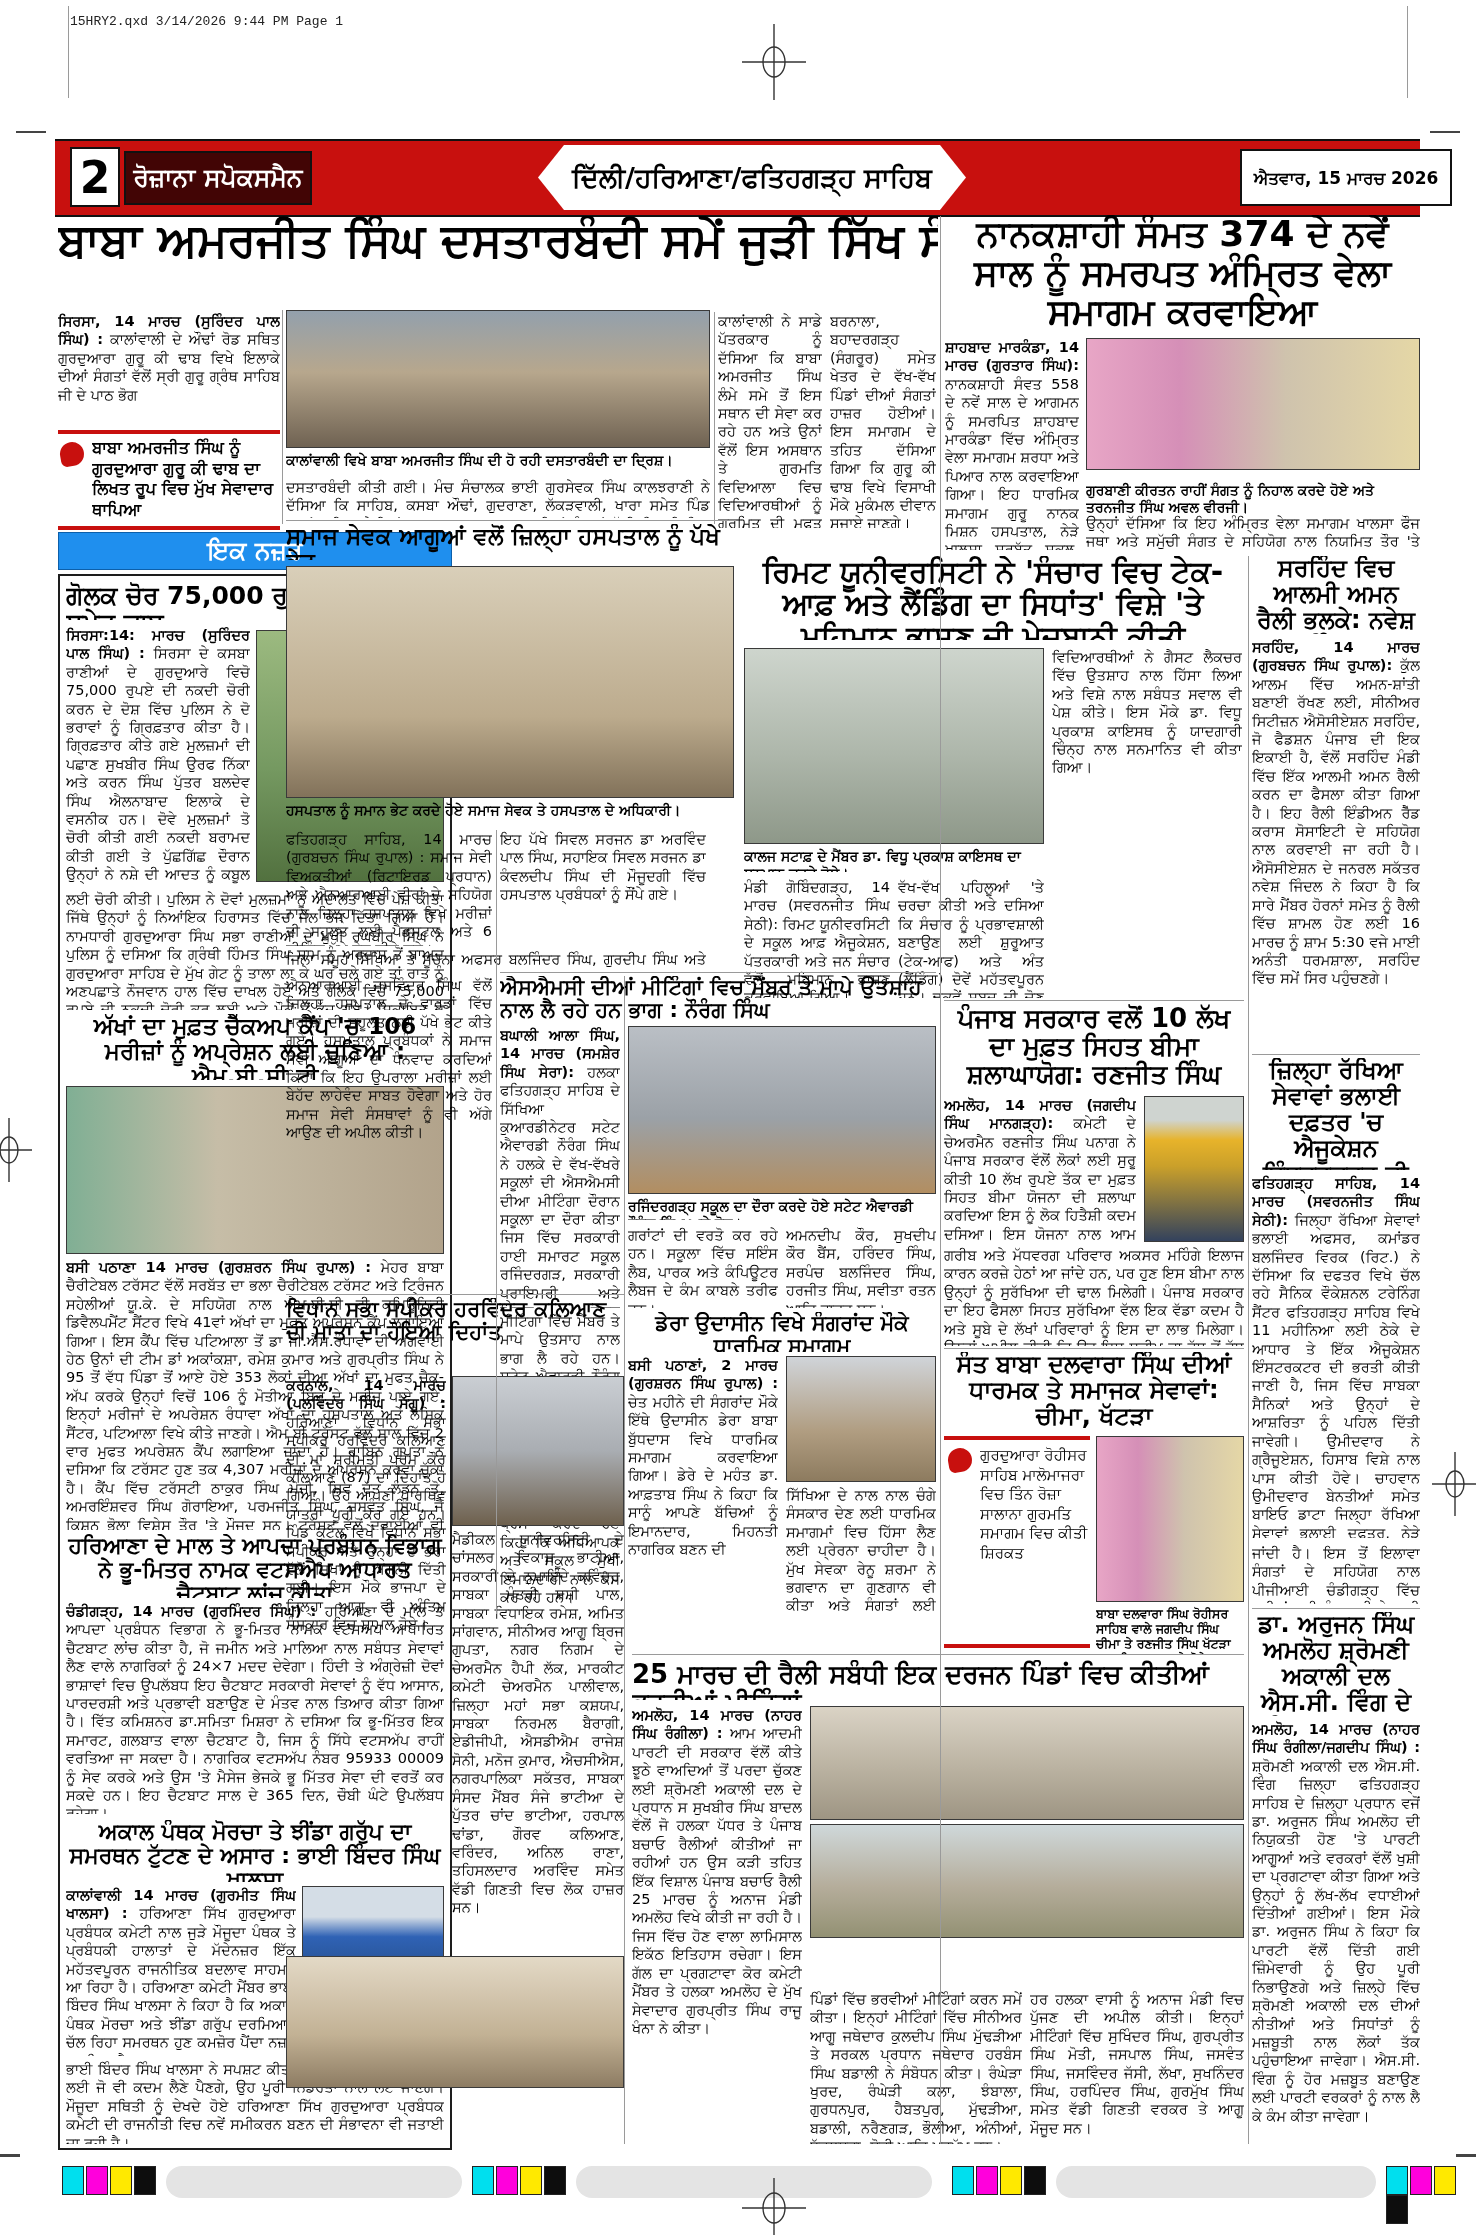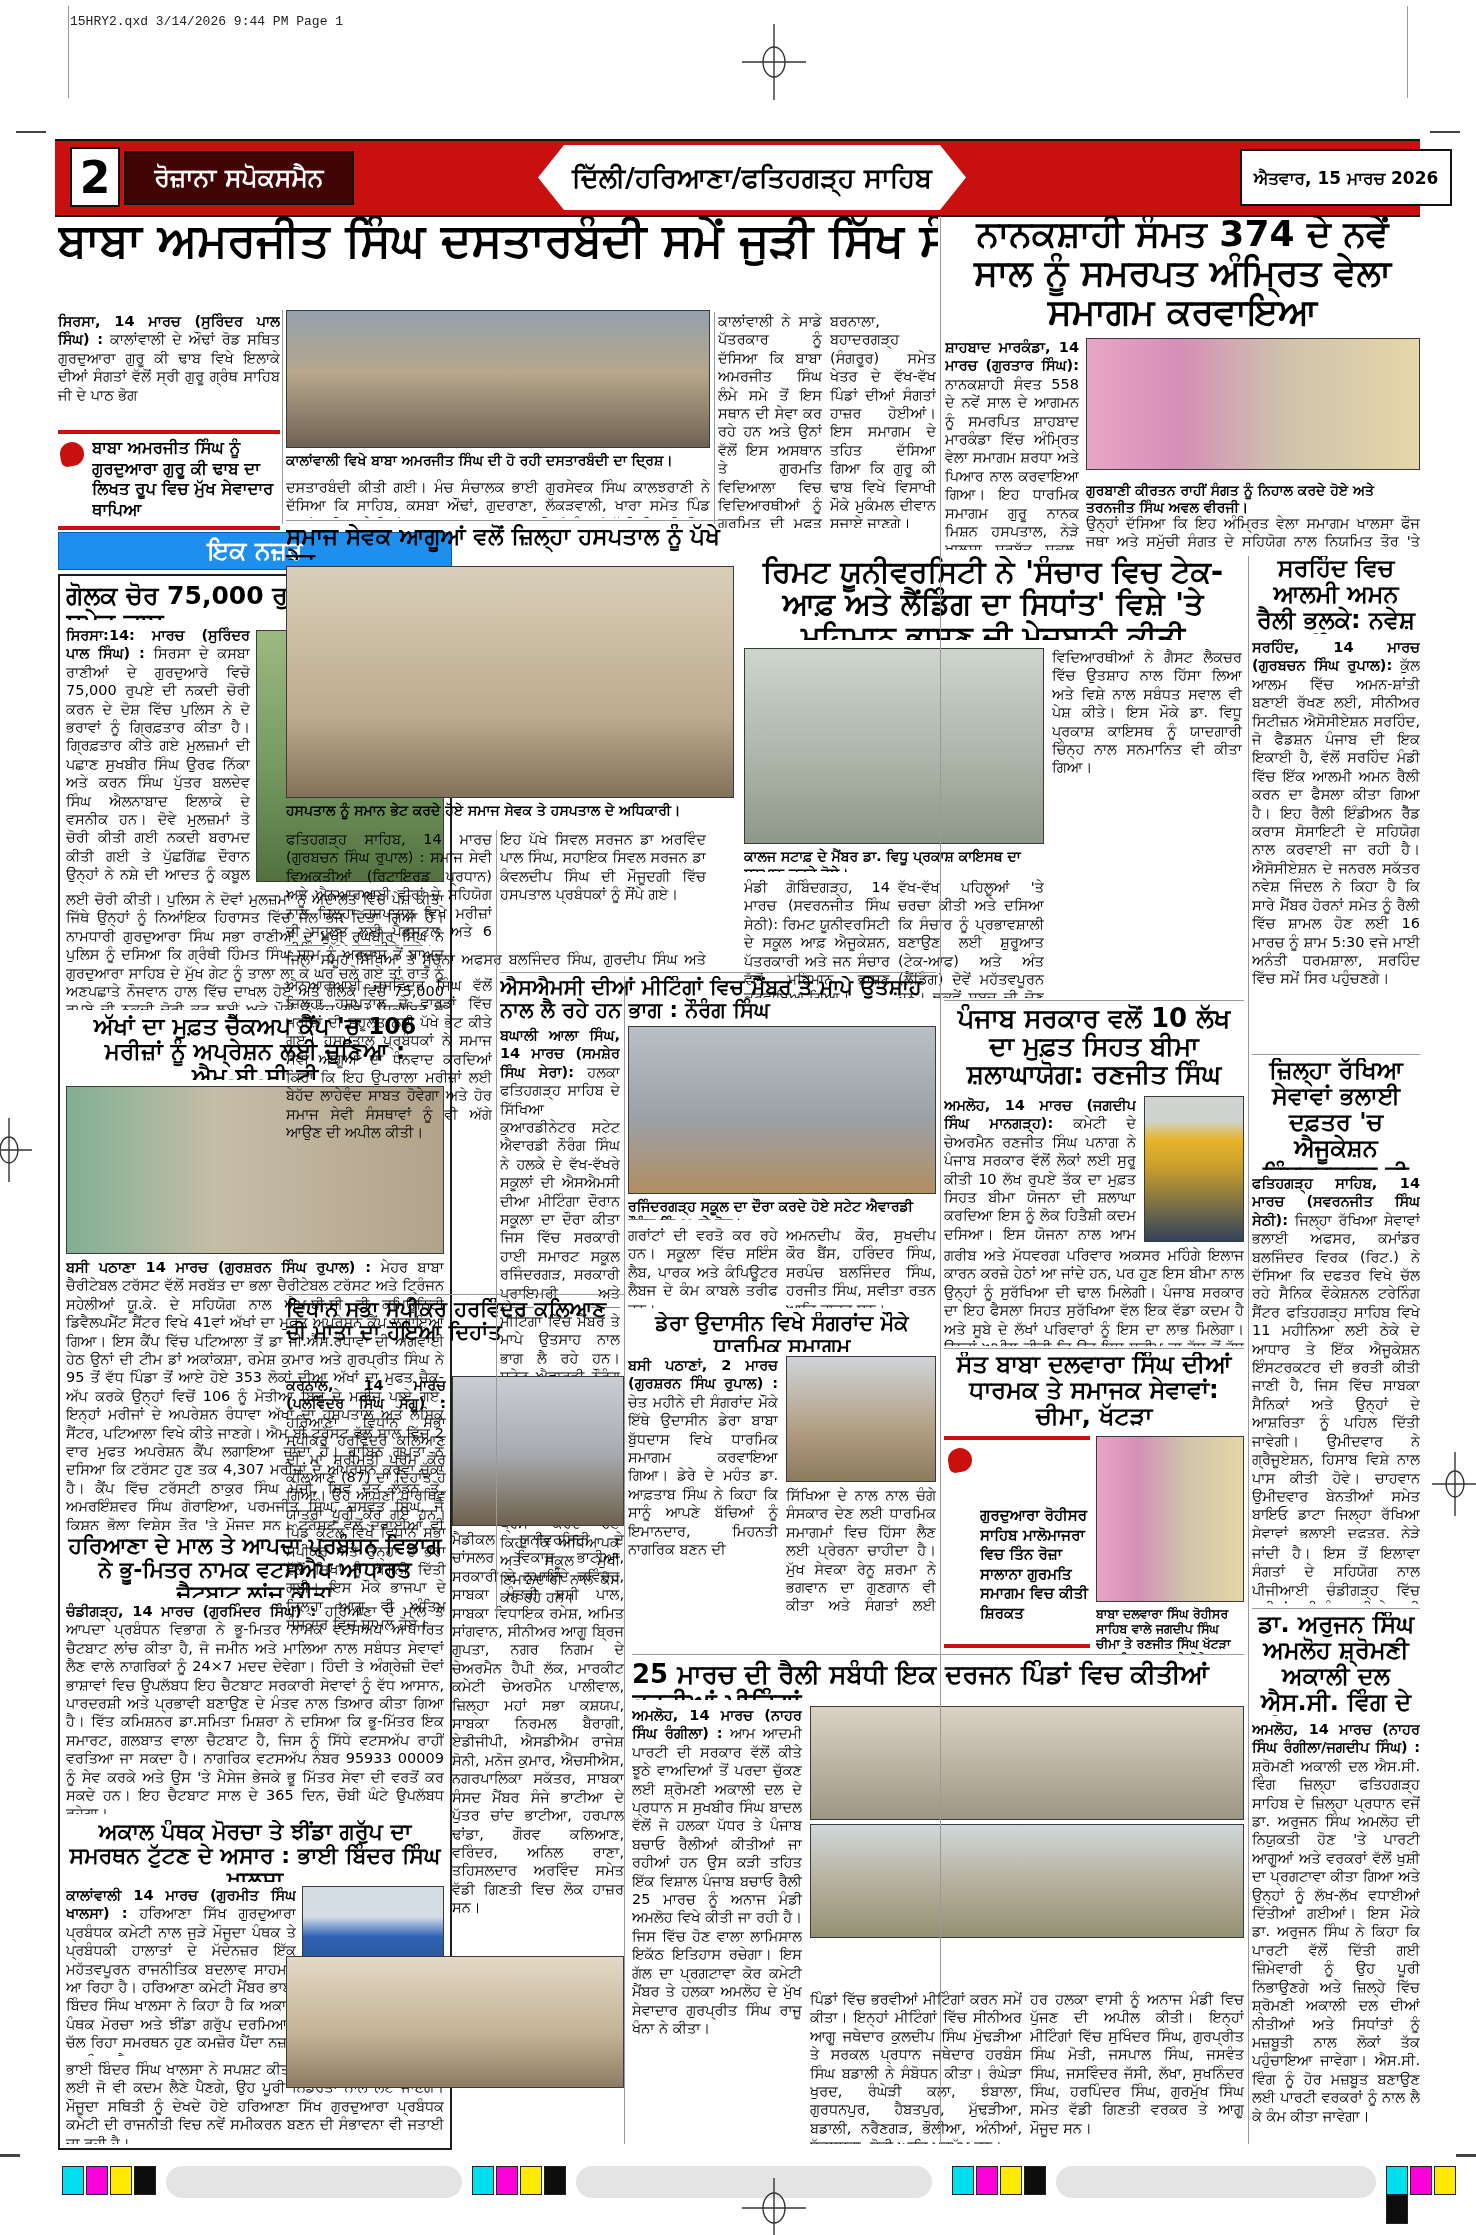--- a/index.html
+++ b/index.html
@@ -61,21 +61,21 @@
         <ellipse cx="32" cy="38" rx="11" ry="15"></ellipse>
       </svg>
   </div>
   <div class="vr" style="left:68px;top:6px;height:92px;"></div>
   <div class="vr" style="left:1407px;top:6px;height:92px;"></div>
   <div class="hr" style="left:16px;top:131px;width:30px;height:2px;background:#444;"></div>
   <div class="hr" style="left:1430px;top:131px;width:30px;height:2px;background:#444;"></div>
 
   <div class="masthead" style="left:55px;top:139px;width:1365px;height:74px;">
     <div class="mh-white" style="left:15px;top:6px;width:50px;height:60px;font-size:44px;">2</div>
-    <div class="brand" style="left:69px;top:10px;width:230px;height:54px;">ਰੋਜ਼ਾਨਾ ਸਪੋਕਸਮੈਨ</div>
+    <div class="brand" style="left:69px;top:10px;width:188px;height:54px;">ਰੋਜ਼ਾਨਾ ਸਪੋਕਸਮੈਨ</div>
     <div class="ribbon" style="left:483px;top:4px;width:428px;height:65px;">ਦਿੱਲੀ/ਹਰਿਆਣਾ/ਫਤਿਹਗੜ੍ਹ ਸਾਹਿਬ</div>
     <div class="mh-white" style="left:1185px;top:8px;width:212px;height:57px;font-size:17px;">ਐਤਵਾਰ, 15 ਮਾਰਚ 2026</div>
   </div>
 
   <div class="abs hl" style="left:58px;top:216px;width:880px;height:92px;font-size:46px;white-space:nowrap;">ਬਾਬਾ ਅਮਰਜੀਤ ਸਿੰਘ ਦਸਤਾਰਬੰਦੀ ਸਮੇਂ ਜੁੜੀ ਸਿੱਖ ਸੰਗਤ</div>
 
   <div class="abs txt" style="left:58px;top:312px;width:222px;height:112px;">
     <span class="dl">ਸਿਰਸਾ, 14 ਮਾਰਚ (ਸੁਰਿੰਦਰ ਪਾਲ ਸਿੰਘ) :</span>
     <span>ਕਾਲਾਂਵਾਲੀ ਦੇ ਔਢਾਂ ਰੋਡ ਸਥਿਤ ਗੁਰਦੁਆਰਾ ਗੁਰੂ ਕੀ ਢਾਬ ਵਿਖੇ ਇਲਾਕੇ ਦੀਆਂ ਸੰਗਤਾਂ ਵੱਲੋਂ ਸ੍ਰੀ ਗੁਰੂ ਗ੍ਰੰਥ ਸਾਹਿਬ ਜੀ ਦੇ ਪਾਠ ਭੋਗ</span>
   </div>
@@ -188,21 +188,21 @@
   <div class="abs txt" style="left:944px;top:1096px;width:192px;height:146px;">
     <span class="dl">ਅਮਲੋਹ, 14 ਮਾਰਚ (ਜਗਦੀਪ ਸਿੰਘ ਮਾਨਗੜ੍ਹ):</span>
     <span>ਕਮੇਟੀ ਦੇ ਚੇਅਰਮੈਨ ਰਣਜੀਤ ਸਿੰਘ ਪਨਾਗ ਨੇ ਪੰਜਾਬ ਸਰਕਾਰ ਵੱਲੋਂ ਲੋਕਾਂ ਲਈ ਸੁਰੂ ਕੀਤੀ 10 ਲੱਖ ਰੁਪਏ ਤੱਕ ਦਾ ਮੁਫ਼ਤ ਸਿਹਤ ਬੀਮਾ ਯੋਜਨਾ ਦੀ ਸ਼ਲਾਘਾ ਕਰਦਿਆ ਇਸ ਨੂੰ ਲੋਕ ਹਿਤੈਸ਼ੀ ਕਦਮ ਦਸਿਆ। ਇਸ ਯੋਜਨਾ ਨਾਲ ਆਮ ਪਰਿਵਾਰਾਂ ਨੂੰ ਵੱਡੀ ਰਾਹਤ ਮਿਲੇਗੀ ਅਤੇ ਬਿਮਾਰੀਆਂ ਦੇ ਇਲਾਜ ਲਈ ਆਰਥਿਕ ਬੋਝ ਘਟੇਗਾ।</span>
   </div>
   <div class="photo ph-yellow-turban" style="left:1144px;top:1096px;width:100px;height:146px;"></div>
   <div class="abs txt" style="left:944px;top:1246px;width:300px;height:100px;">ਗਰੀਬ ਅਤੇ ਮੱਧਵਰਗ ਪਰਿਵਾਰ ਅਕਸਰ ਮਹਿੰਗੇ ਇਲਾਜ ਕਾਰਨ ਕਰਜ਼ੇ ਹੇਠਾਂ ਆ ਜਾਂਦੇ ਹਨ, ਪਰ ਹੁਣ ਇਸ ਬੀਮਾ ਨਾਲ ਉਨ੍ਹਾਂ ਨੂੰ ਸੁਰੱਖਿਆ ਦੀ ਢਾਲ ਮਿਲੇਗੀ। ਪੰਜਾਬ ਸਰਕਾਰ ਦਾ ਇਹ ਫੈਸਲਾ ਸਿਹਤ ਸੁਰੱਖਿਆ ਵੱਲ ਇਕ ਵੱਡਾ ਕਦਮ ਹੈ ਅਤੇ ਸੂਬੇ ਦੇ ਲੱਖਾਂ ਪਰਿਵਾਰਾਂ ਨੂੰ ਇਸ ਦਾ ਲਾਭ ਮਿਲੇਗਾ। ਉਨ੍ਹਾਂ ਅਪੀਲ ਕੀਤੀ ਕਿ ਉਹ ਇਸ ਸਕੀਮ ਦਾ ਵੱਧ ਤੋਂ ਵੱਧ ਲਾਭ ਲੈਣ।</div>
 
   <div class="abs hl center" style="left:944px;top:1352px;width:300px;height:78px;font-size:24px;">ਸੰਤ ਬਾਬਾ ਦਲਵਾਰਾ ਸਿੰਘ ਦੀਆਂ ਧਾਰਮਕ ਤੇ ਸਮਾਜਕ ਸੇਵਾਵਾਂ: ਚੀਮਾ, ਖੱਟੜਾ</div>
   <div class="redrule" style="left:944px;top:1436px;width:146px;"></div>
   <div class="qmark" style="left:948px;top:1448px;"></div>
-  <div class="abs" style="left:980px;top:1506px;width:110px;height:194px;font-weight:bold;font-size:15px;line-height:1.3;overflow:hidden;">ਗੁਰਦੁਆਰਾ ਰੋਹੀਸਰ ਸਾਹਿਬ ਮਾਲੋਮਾਜਰਾ ਵਿਚ ਤਿੰਨ ਰੋਜ਼ਾ ਸਾਲਾਨਾ ਗੁਰਮਤਿ ਸਮਾਗਮ ਵਿਚ ਕੀਤੀ ਸ਼ਿਰਕਤ</div>
+  <div class="abs" style="left:980px;top:1446px;width:110px;height:194px;font-weight:normal;font-size:15px;line-height:1.3;overflow:hidden;">ਗੁਰਦੁਆਰਾ ਰੋਹੀਸਰ ਸਾਹਿਬ ਮਾਲੋਮਾਜਰਾ ਵਿਚ ਤਿੰਨ ਰੋਜ਼ਾ ਸਾਲਾਨਾ ਗੁਰਮਤਿ ਸਮਾਗਮ ਵਿਚ ਕੀਤੀ ਸ਼ਿਰਕਤ</div>
   <div class="redrule" style="left:944px;top:1644px;width:146px;"></div>
   <div class="photo ph-curtain" style="left:1096px;top:1436px;width:148px;height:166px;"></div>
   <div class="abs cap" style="left:1096px;top:1606px;width:148px;height:48px;font-size:12.5px;">ਬਾਬਾ ਦਲਵਾਰਾ ਸਿੰਘ ਰੋਹੀਸਰ ਸਾਹਿਬ ਵਾਲੇ ਜਗਦੀਪ ਸਿੰਘ ਚੀਮਾ ਤੇ ਰਣਜੀਤ ਸਿੰਘ ਖੱਟੜਾ ਨਾਲ ਸ਼ਿਰਕਤ ਕਰਦੇ ਹੋਏ।</div>
 
   <div class="abs hl center" style="left:1252px;top:556px;width:168px;height:78px;font-size:24px;">ਸਰਹਿੰਦ ਵਿਚ ਆਲਮੀ ਅਮਨ ਰੈਲੀ ਭਲਕੇ: ਨਵੇਸ਼ ਜਿੰਦਲ</div>
   <div class="abs txt" style="left:1252px;top:638px;width:168px;height:414px;">
     <span class="dl">ਸਰਹਿੰਦ, 14 ਮਾਰਚ (ਗੁਰਬਚਨ ਸਿੰਘ ਰੁਪਾਲ):</span>
     <span>ਕੁੱਲ ਆਲਮ ਵਿੱਚ ਅਮਨ-ਸ਼ਾਂਤੀ ਬਣਾਈ ਰੱਖਣ ਲਈ, ਸੀਨੀਅਰ ਸਿਟੀਜ਼ਨ ਐਸੋਸੀਏਸ਼ਨ ਸਰਹਿੰਦ, ਜੋ ਫੈਡਸ਼ਨ ਪੰਜਾਬ ਦੀ ਇਕ ਇਕਾਈ ਹੈ, ਵੱਲੋਂ ਸਰਹਿੰਦ ਮੰਡੀ ਵਿੱਚ ਇੱਕ ਆਲਮੀ ਅਮਨ ਰੈਲੀ ਕਰਨ ਦਾ ਫੈਸਲਾ ਕੀਤਾ ਗਿਆ ਹੈ। ਇਹ ਰੈਲੀ ਇੰਡੀਅਨ ਰੈੱਡ ਕਰਾਸ ਸੋਸਾਇਟੀ ਦੇ ਸਹਿਯੋਗ ਨਾਲ ਕਰਵਾਈ ਜਾ ਰਹੀ ਹੈ। ਐਸੋਸੀਏਸ਼ਨ ਦੇ ਜਨਰਲ ਸਕੱਤਰ ਨਵੇਸ਼ ਜਿੰਦਲ ਨੇ ਕਿਹਾ ਹੈ ਕਿ ਸਾਰੇ ਮੈਂਬਰ ਹੋਰਨਾਂ ਸਮੇਤ ਨੂੰ ਰੈਲੀ ਵਿੱਚ ਸ਼ਾਮਲ ਹੋਣ ਲਈ 16 ਮਾਰਚ ਨੂੰ ਸ਼ਾਮ 5:30 ਵਜੇ ਮਾਈ ਅਨੰਤੀ ਧਰਮਸ਼ਾਲਾ, ਸਰਹਿੰਦ ਵਿੱਚ ਸਮੇਂ ਸਿਰ ਪਹੁੰਚਣਗੇ।</span>
   </div>
   <div class="abs hl center" style="left:1252px;top:1058px;width:168px;height:112px;font-size:24px;">ਜ਼ਿਲ੍ਹਾ ਰੱਖਿਆ ਸੇਵਾਵਾਂ ਭਲਾਈ ਦਫ਼ਤਰ 'ਚ ਐਜੂਕੇਸ਼ਨ ਇੰਸਟਰਕਟਰ ਦੀ ਭਰਤੀ ਲਈ ਅਰਜ਼ੀਆਂ ਦੀ ਮੰਗ</div>

